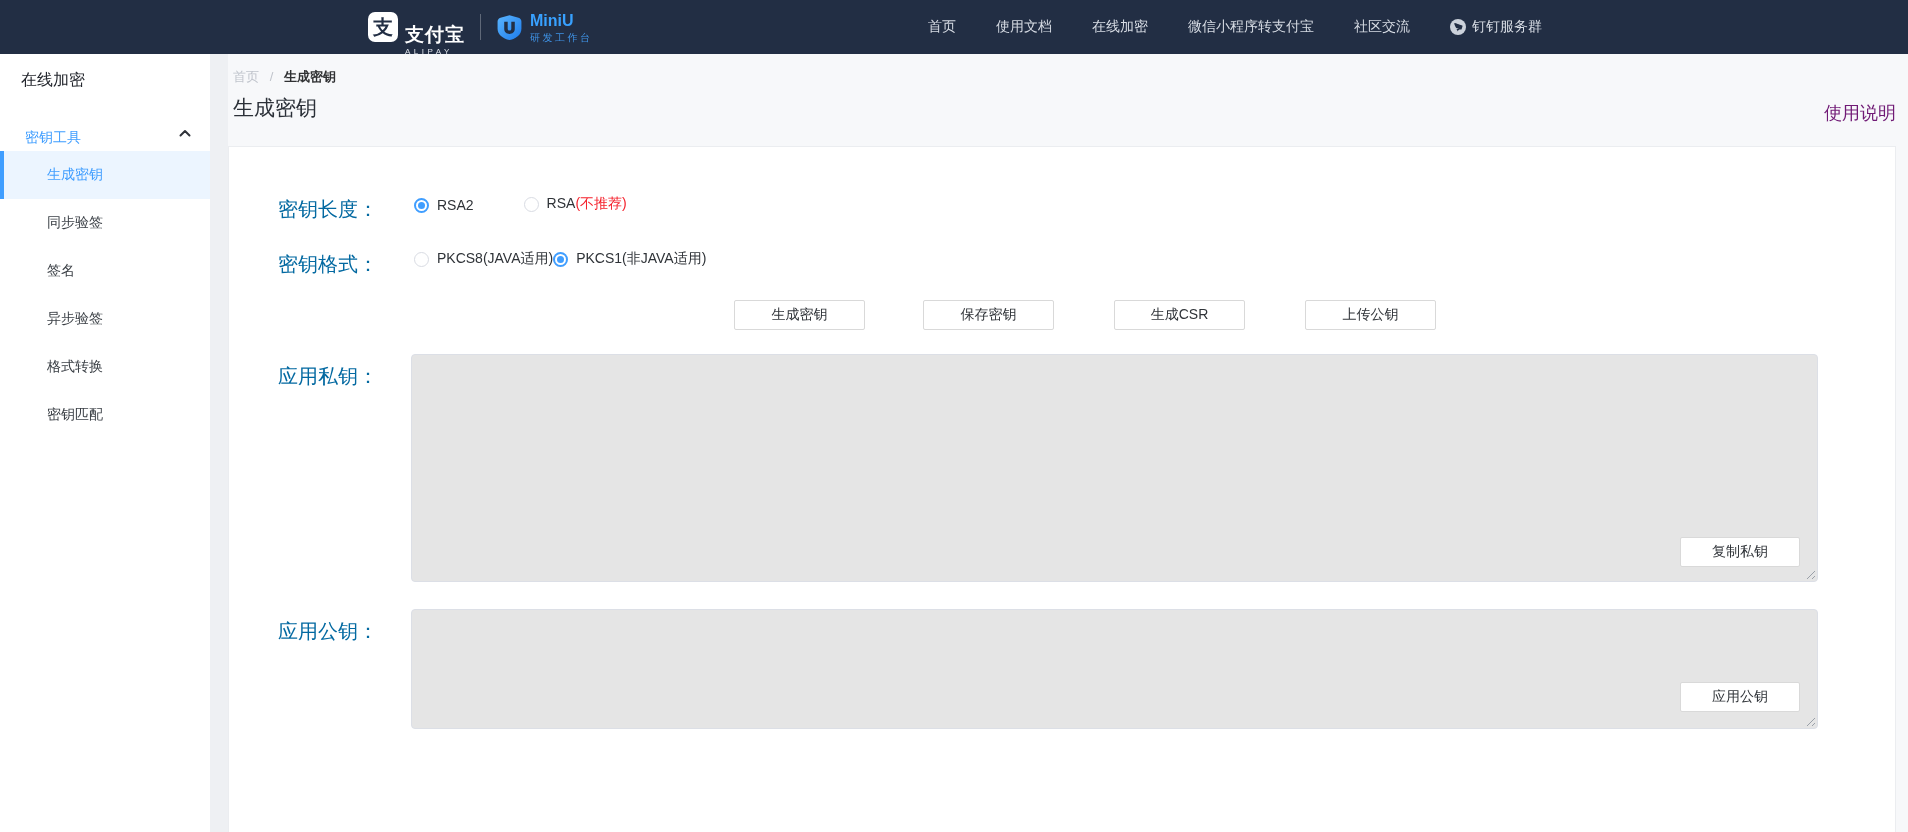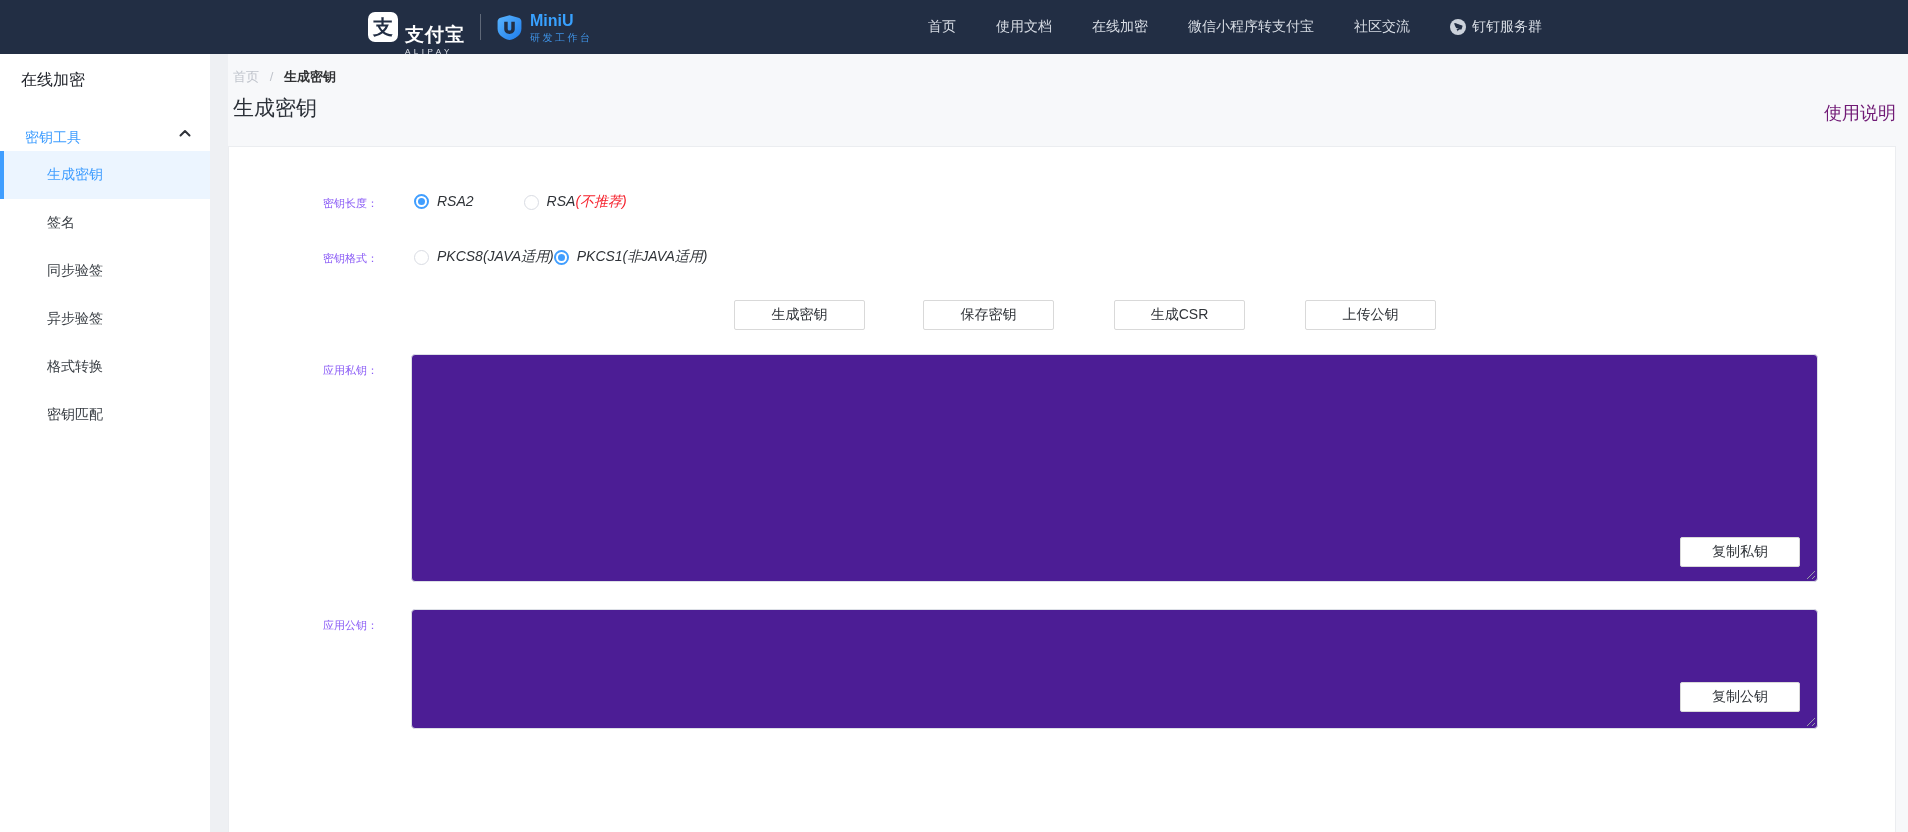--- a/index.html
+++ b/index.html
@@ -34,31 +34,31 @@
   .gutter { position:absolute; left:210px; top:54px; width:18px; height:778px; background:#eef0f3; }
   
   .breadcrumb { position:absolute; left:233px; top:68px; font-size:13px; z-index:5; }
   .bc-root { color:#c0c4cc; cursor:pointer; }
   .bc-sep { color:#c0c4cc; margin:0 7px; }
   .bc-cur { color:#303133; font-weight:600; }
   .page-title { position:absolute; left:233px; top:94px; font-size:21px; font-weight:500; color:#2b3038; z-index:5; }
   .help-link { position:absolute; right:12px; top:101px; font-size:18px; color:#701a75; cursor:pointer; z-index:5; }
   
   .panel { position:absolute; left:228px; top:146px; width:1668px; height:700px; background:#ffffff; border:1px solid #ebedf0; z-index:4; }
-  .form-label { position:absolute; left:0; width:149px; text-align:right; font-size:11px; color:#8b5cf6; }
-  .radio-group { position:absolute; display:flex; align-items:flex-start;font-style:italic; }
+  .form-label { position:absolute; left:0; width:149px; text-align:right; font-size:20px; color:#0369a1; }
+  .radio-group { position:absolute; display:flex; align-items:flex-end; }
   .radio-opt { display:flex; align-items:center; cursor:pointer; }
   .radio-circle { width:15px; height:15px; border-radius:50%; background:#fff; border:1px solid #d9dce3; position:relative; flex:0 0 auto; }
   .radio-opt.checked .radio-circle { border:2px solid #409eff; }
   .radio-opt.checked .radio-circle::after { content:""; position:absolute; left:50%; top:50%; width:7px; height:7px; margin:-3.5px 0 0 -3.5px; border-radius:50%; background:#409eff; }
   .radio-text { margin-left:8px; font-size:14px; color:#2f3338; white-space:nowrap; }
   .radio-note { color:#f5222d; }
   .btn { background:#ffffff; border:1px solid #d9d9d9; border-radius:2px; font-size:14px; color:#2f3338; cursor:pointer; font-family:inherit; }
   .action-btn { position:absolute; top:153px; width:131px; height:30px; }
-  .ta-wrap { position:absolute; left:182px; width:1407px; border:1px solid #dcdfe6; border-radius:4px; background:#4c1d95; }
+  .ta-wrap { position:absolute; left:182px; width:1407px; border:1px solid #dcdfe6; border-radius:4px; background:#e5e5e5; }
   .ta-wrap textarea { width:100%; height:100%; border:none; resize:none; outline:none; background:transparent; font-family:inherit; font-size:13px; padding:8px 12px; color:#303133; display:block; }
   .copy-btn { position:absolute; right:17px; width:120px; height:30px; }
   .resize-handle { position:absolute; right:2px; bottom:2px; width:11px; height:11px; clip-path:polygon(100% 0,100% 100%,0 100%); background:repeating-linear-gradient(135deg,transparent,transparent 2.5px,#9aa0a8 2.5px,#9aa0a8 3.5px); }
 </style>
 </head>
 <body>
 
 <div class="topbar">
   <div class="brand">
     <div class="alipay-badge">
@@ -120,24 +120,24 @@
   <span class="side-caret">
     <svg width="12" height="8" viewBox="0 0 12 8">
         <polyline points="1.5,6.5 6,2 10.5,6.5" fill="none" stroke="#30333a" stroke-width="2" stroke-linecap="round" stroke-linejoin="round"></polyline>
       </svg>
   </span>
   <div class="side-menu">
     <div class="side-item active">
         <span>生成密钥</span>
       </div>
     <div class="side-item">
+        <span>同步验签</span>
+      </div>
+    <div class="side-item">
         <span>签名</span>
-      </div>
-    <div class="side-item">
-        <span>同步验签</span>
       </div>
     <div class="side-item">
         <span>异步验签</span>
       </div>
     <div class="side-item">
         <span>格式转换</span>
       </div>
     <div class="side-item">
         <span>密钥匹配</span>
       </div>
@@ -187,17 +187,17 @@
   <div class="form-label" style="top:216px;">应用私钥：</div>
   <div class="ta-wrap" style="top:207px; height:228px;">
     <textarea style=""></textarea>
     <button class="btn copy-btn" style="bottom:14px;">复制私钥</button>
     <span class="resize-handle"></span>
   </div>
 
   <div class="form-label" style="top:471px;">应用公钥：</div>
   <div class="ta-wrap" style="top:462px; height:120px;">
     <textarea style=""></textarea>
-    <button class="btn copy-btn" style="bottom:16px;">复制公钥</button>
+    <button class="btn copy-btn" style="bottom:16px;">应用公钥</button>
     <span class="resize-handle"></span>
   </div>
 
 </div>
 
 </body></html>

